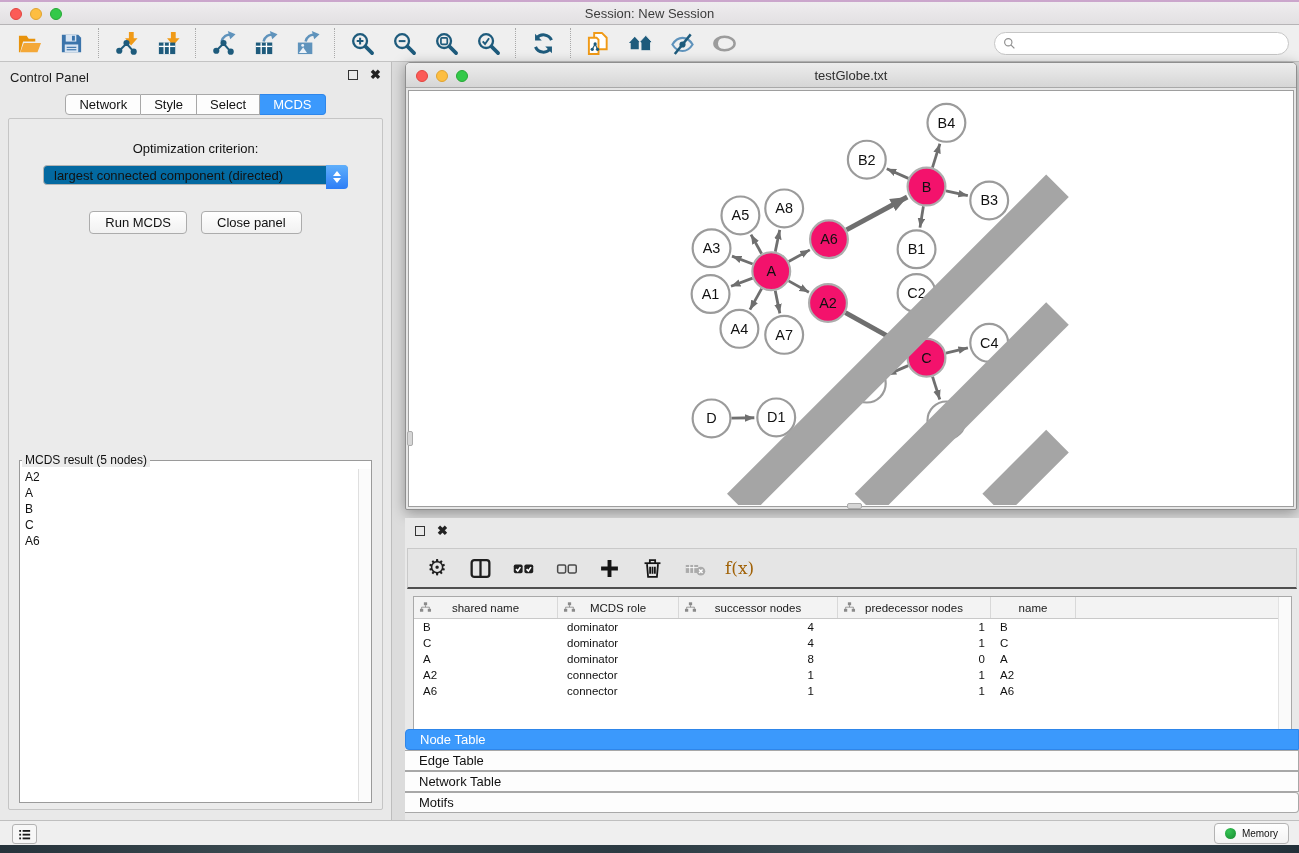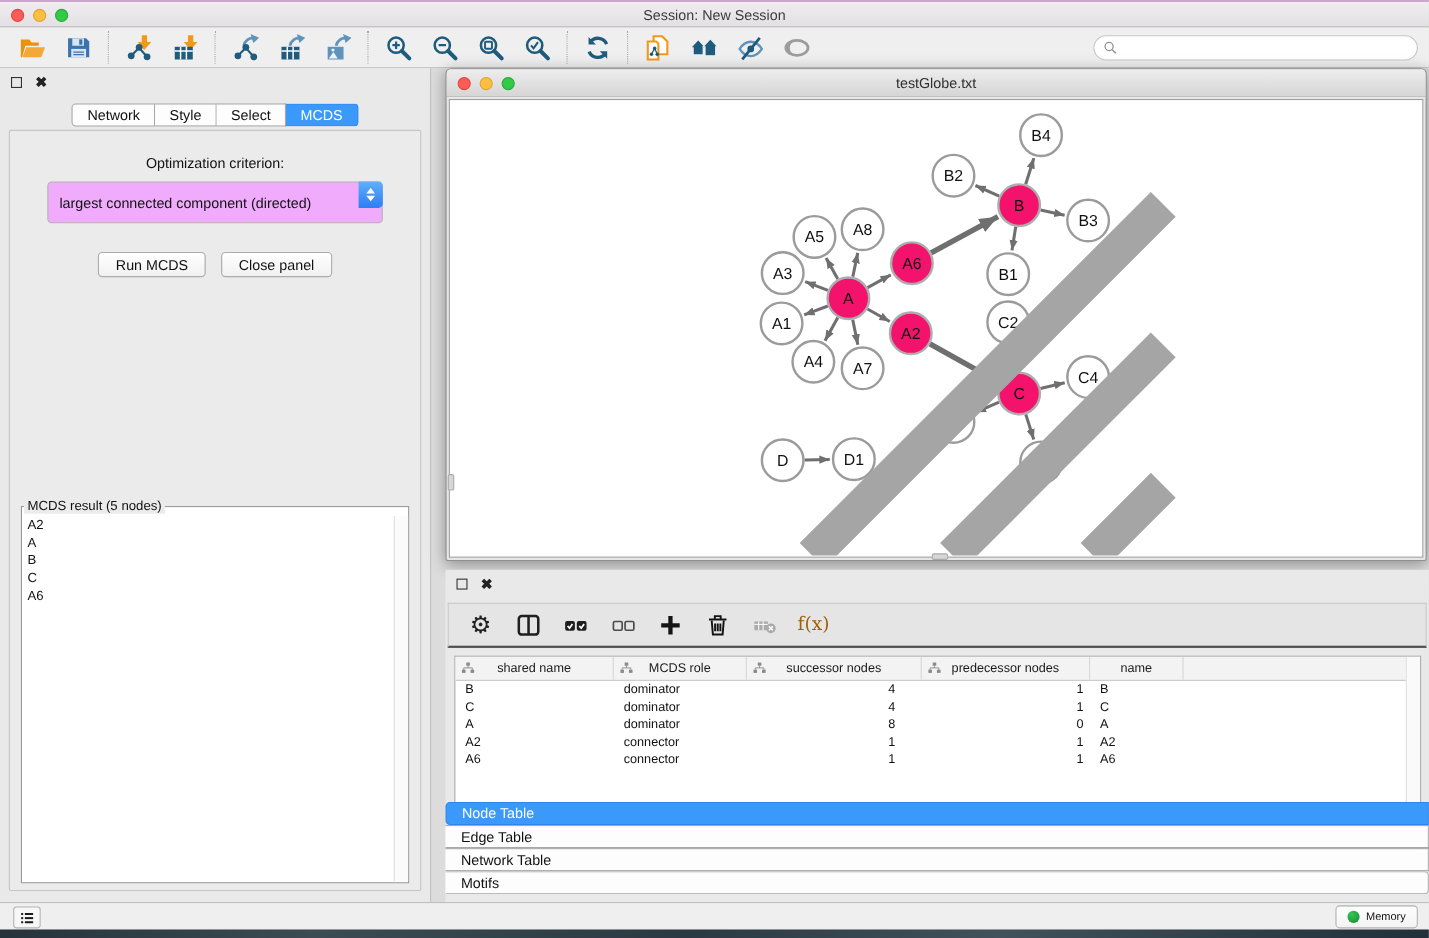--- a/index.html
+++ b/index.html
@@ -40,21 +40,21 @@
   .close-icon { font-size:13px; color:#222; font-weight:bold; cursor:pointer; line-height:10px; }
   .cp-tabs { display:flex; justify-content:center; margin-top:6px; }
   .cp-tab { font-size:13px; padding:2px 13px; background:#FDFDFD; border:1px solid #A8A8A8; border-left:none;
     color:#111; cursor:pointer; }
   .cp-tab:first-child { border-left:1px solid #A8A8A8; border-radius:4px 0 0 4px; }
   .cp-tab:last-child { border-radius:0 4px 4px 0; }
   .cp-tab.active { background:#3B99FC; border-color:#2E86EA; color:#fff; }
   .cp-content { position:absolute; top:56px; left:8px; right:8px; bottom:10px;
     background:#EBEBEB; border:1px solid #C5C5C5; border-radius:2px; }
   .opt-label { text-align:center; font-size:13px; color:#111; margin-top:22px; }
-  .dropdown { position:relative; margin:9px 34px 0 34px; height:38px; background:#f0abfc;
+  .dropdown { position:relative; margin:9px 34px 0 34px; height:20px; background:#0369a1;
     border:1px solid #B3B3B3; border-radius:4px; display:flex; align-items:center; cursor:pointer; }
   .dropdown .dd-value { font-size:13px; color:#111; padding-left:10px; flex:1; white-space:nowrap; overflow:hidden; }
   .dd-stepper { position:absolute; right:-1px; top:-1px; width:22px; height:24px; border-radius:0 4px 4px 0;
     background:linear-gradient(#5FAFFB,#2D7DF6); display:flex; flex-direction:column; align-items:center; justify-content:center; gap:2px; }
   .dd-stepper .up { width:0; height:0; border-left:4px solid transparent; border-right:4px solid transparent; border-bottom:5px solid #fff; }
   .dd-stepper .down { width:0; height:0; border-left:4px solid transparent; border-right:4px solid transparent; border-top:5px solid #fff; }
   .btn-row { display:flex; justify-content:center; gap:14px; margin-top:26px; }
   .btn { font-size:13px; font-family:"Liberation Sans",sans-serif; padding:3px 15px; background:linear-gradient(#FFFFFF,#F1F1F1);
     border:1px solid #ACACAC; border-radius:4px; color:#111; cursor:pointer; }
   fieldset.result-box { position:absolute; left:10px; right:10px; top:334px; bottom:6px;
@@ -291,20 +291,21 @@
           <line x1="10" y1="10" x2="14" y2="14" stroke="#8E8E8E" stroke-width="1.6"></line>
         </svg>
       <input type="text" placeholder="" style="">
     </div>
   </div>
 
   <div class="main">
 
     <section class="control-panel">
       <div class="panel-header">
+        <span class="panel-title">Control Panel</span>
         <span class="float-icon"></span>
         <span class="close-icon">✖</span>
       </div>
       <div class="cp-tabs" id="cp-tabs">
           <span class="cp-tab">Network</span>
           <span class="cp-tab">Style</span>
           <span class="cp-tab">Select</span>
           <span class="cp-tab active">MCDS</span>
         </div>
       <div class="cp-content">

